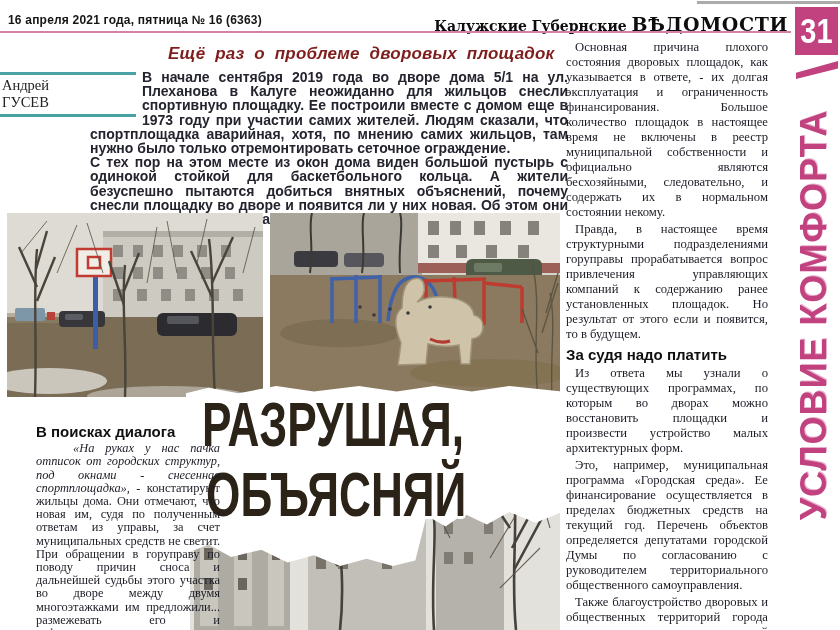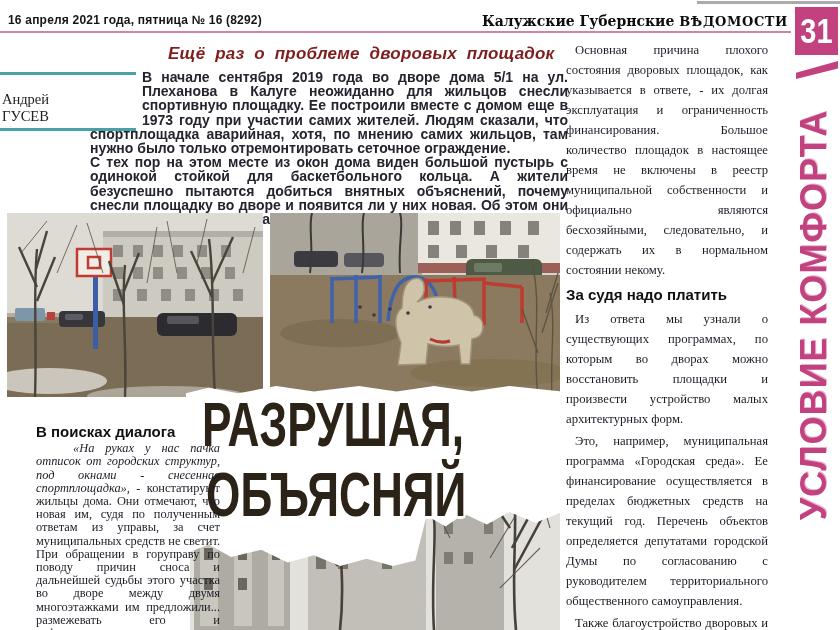--- a/index.html
+++ b/index.html
@@ -4,41 +4,41 @@
 <style>
   html,body{margin:0;padding:0;background:#fff;}
   .page{position:relative;width:840px;height:630px;background:#ffffff;overflow:hidden;
         font-family:"Liberation Serif", serif;color:#1e1e28;}
 
   
   .date-line{position:absolute;left:8px;top:13px;font-family:"Liberation Sans",sans-serif;
              font-weight:700;font-size:12px;letter-spacing:.2px;color:#151515;}
   .masthead{position:absolute;right:52px;top:13px;font-family:"DejaVu Serif",serif;
             font-weight:700;font-size:14px;color:#0d0d0d;white-space:nowrap;}
-  .masthead .big{font-size:13px;letter-spacing:.6px;}
+  .masthead .big{font-size:19px;letter-spacing:.6px;}
   .rule-pink{position:absolute;left:0;top:31px;width:791px;height:2px;background:#d77fa5;}
   .topright-gray{position:absolute;left:697px;top:1px;width:143px;height:3px;background:#ababab;}
   .pagenum{position:absolute;left:795px;top:7px;width:43px;height:48px;background:#c2417f;
            color:#fff;font-family:"Liberation Sans",sans-serif;font-weight:800;font-size:29px;
            display:flex;align-items:center;justify-content:center;}
   .pagenum span{transform:scaleY(1.18);}
   .wedge{position:absolute;left:796px;top:61px;width:42px;height:18px;background:#c2417f;
          clip-path:polygon(0 65%,100% 0,100% 42%,0 100%);}
   .vertical-title{position:absolute;left:585px;top:293px;width:460px;height:44px;
                   transform:rotate(-90deg);transform-origin:center;text-align:center;
                   font-family:"Liberation Sans",sans-serif;font-weight:800;font-size:36px;
                   letter-spacing:1px;color:#c2417f;white-space:nowrap;
                   text-shadow:1px 1px 0 #e7aecb;}
 
   
   .kicker{position:absolute;left:168px;top:44px;font-family:"Liberation Sans",sans-serif;
           font-weight:700;font-style:italic;font-size:17px;color:#7f1d1d;
           word-spacing:5px;letter-spacing:.2px;}
   .byline{position:absolute;left:0;top:72px;width:134px;border-top:3px solid #4ba2a6;
-          border-bottom:3px solid #4ba2a6;padding:16px 0 3px 2px;font-size:14.5px;
+          border-bottom:3px solid #4ba2a6;padding:2px 0 3px 2px;font-size:14.5px;
           line-height:17px;color:#222;}
   .lead{position:absolute;left:90px;top:70px;width:478px;font-family:"Liberation Sans",sans-serif;
         font-weight:700;font-size:14px;line-height:14.2px;text-align:justify;color:#23242e;}
   .lead p{margin:0;}
   .lead .spacer{float:left;width:52px;height:45px;}
 
   
   .photo{position:absolute;display:block;}
 
   
@@ -53,30 +53,30 @@
                         -2px -2px 0 #fff,2px 2px 0 #fff,-2px 2px 0 #fff,2px -2px 0 #fff;}
   .headline.l1{left:202px;top:392px;}
   .headline.l2{left:206px;top:462px;}
 
   
   .col{position:absolute;text-align:justify;overflow:hidden;color:#1c1c26;}
   .col p{margin:0 0 2px;text-indent:9px;}
   .subhead{font-family:"Liberation Sans",sans-serif;font-weight:700;font-size:15px;
            color:#101010;margin:5px 0 4px;text-indent:0;text-align:left;}
   .left-col{left:0;top:420px;width:184px;height:210px;font-size:12.4px;line-height:13.2px;margin-left:36px;}
-  .right-col{left:566px;top:40px;width:202px;height:590px;font-size:12.7px;line-height:20px;}
+  .right-col{left:566px;top:40px;width:202px;height:590px;font-size:12.7px;line-height:15px;}
   .italic{font-style:italic;padding-left:28px;}
 </style>
 </head>
 <body>
 
 <div class="page">
 
   <div class="topright-gray"></div>
-  <div class="date-line">16 апреля 2021 года, пятница № 16 (8292)</div>
+  <div class="date-line">16 апреля 2021 года, пятница № 16 (6363)</div>
   <div class="masthead">
     <span>Калужские Губернские</span>
     <span class="big">ВѢДОМОСТИ</span>
   </div>
   <div class="rule-pink"></div>
   <div class="pagenum">
     <span>31</span>
   </div>
   <div class="wedge"></div>
   <div class="vertical-title">УСЛОВИЕ КОМФОРТА</div>
@@ -263,19 +263,20 @@
   <div class="headline l2">ОБЪЯСНЯЙ</div>
 
   <div class="col left-col">
     <div class="subhead">В поисках диалога</div>
     <p><span class="italic">«На руках у нас пачка отписок от городских структур, под окнами - снесенная спортплощадка»,</span><span> - констатируют жильцы дома. Они отмечают, что новая им, судя по полученным ответам из управы, за счет муниципальных средств не светит. При обращении в горуправу по поводу причин сноса и дальнейшей судьбы этого участка во дворе между двумя многоэтажками им предложили... размежевать его и софинансировать строительство новой.</span></p>
 
   </div>
 
   <div class="col right-col">
     <p>Основная причина плохого состояния дворовых площадок, как указывается в ответе, - их долгая эксплуатация и ограниченность финансирования. Большое количество площадок в настоящее время не включены в реестр муниципальной собственности и официально являются бесхозяйными, следовательно, и содержать их в нормальном состоянии некому.</p>
+    <p>Правда, в настоящее время структурными подразделениями горуправы прорабатывается вопрос привлечения управляющих компаний к содержанию ранее установленных площадок. Но результат от этого если и появится, то в будущем.</p>
     <div class="subhead">За судя надо платить</div>
     <p>Из ответа мы узнали о существующих программах, по которым во дворах можно восстановить площадки и произвести устройство малых архитектурных форм.</p>
     <p>Это, например, муниципальная программа «Городская среда». Ее финансирование осуществляется в пределах бюджетных средств на текущий год. Перечень объектов определяется депутатами городской Думы по согласованию с руководителем территориального общественного самоуправления.</p>
     <p>Также благоустройство дворовых и общественных территорий города возможно в рамках муниципальной программы «Инициативное бюджетирование». Общая доля софинансирования при этом составляет не менее 5% от общей стоимости проекта. Для участия в программе необходимо создать инициативную группу и предоставить организатору конкурсного отбора заявление</p>
   </div>
 
 </div>
 
 </body></html>

